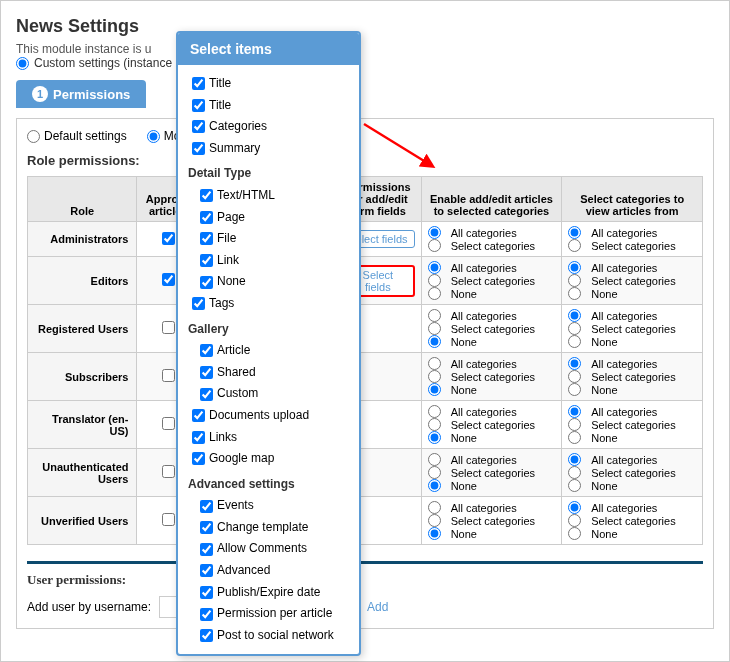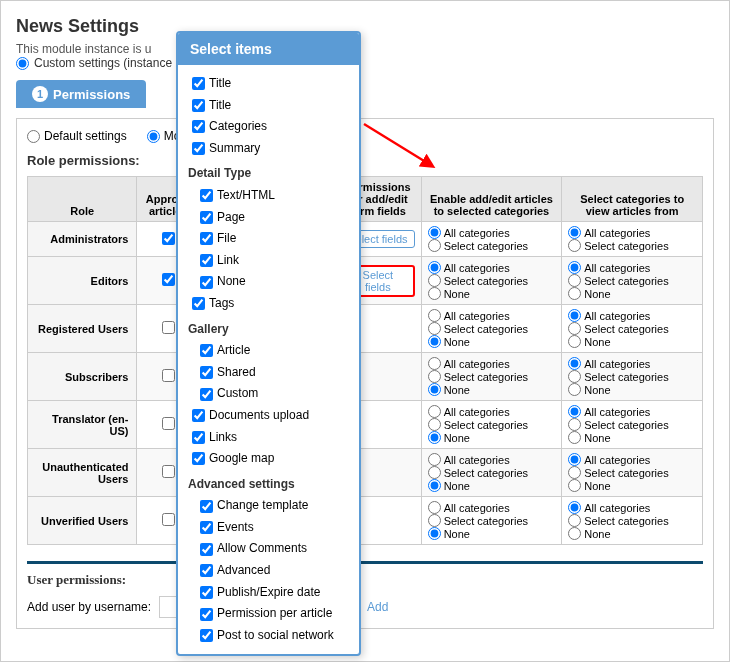--- a/index.html
+++ b/index.html
@@ -132,21 +132,21 @@
       background: #fff;
       border: 2px solid red;
       color: #5b9bd5;
     }
     .cat-options {
       font-size: 11px;
     }
     .cat-options div {
       display: flex;
       align-items: center;
-      gap: 3px;
+      gap: 10px;
     }
     .section-title {
       font-weight: bold;
       font-size: 13px;
       margin-bottom: 8px;
       color: #333;
     }
     .dropdown-panel {
       position: absolute;
       top: 30px;
@@ -635,25 +635,25 @@
           <span>Links</span>
         </div>
       <div class="item">
           <input type="checkbox" checked="" style="">
           <span>Google map</span>
         </div>
 
       <div class="group-label">Advanced settings</div>
       <div class="item" style="padding-left:12px">
           <input type="checkbox" checked="" style="">
+          <span>Events</span>
+        </div>
+      <div class="item" style="padding-left:12px">
+          <input type="checkbox" checked="" style="">
           <span>Change template</span>
-        </div>
-      <div class="item" style="padding-left:12px">
-          <input type="checkbox" checked="" style="">
-          <span>Events</span>
         </div>
       <div class="item" style="padding-left:12px">
           <input type="checkbox" checked="" style="">
           <span>Allow Comments</span>
         </div>
       <div class="item" style="padding-left:12px">
           <input type="checkbox" checked="" style="">
           <span>Advanced</span>
         </div>
       <div class="item" style="padding-left:12px">

